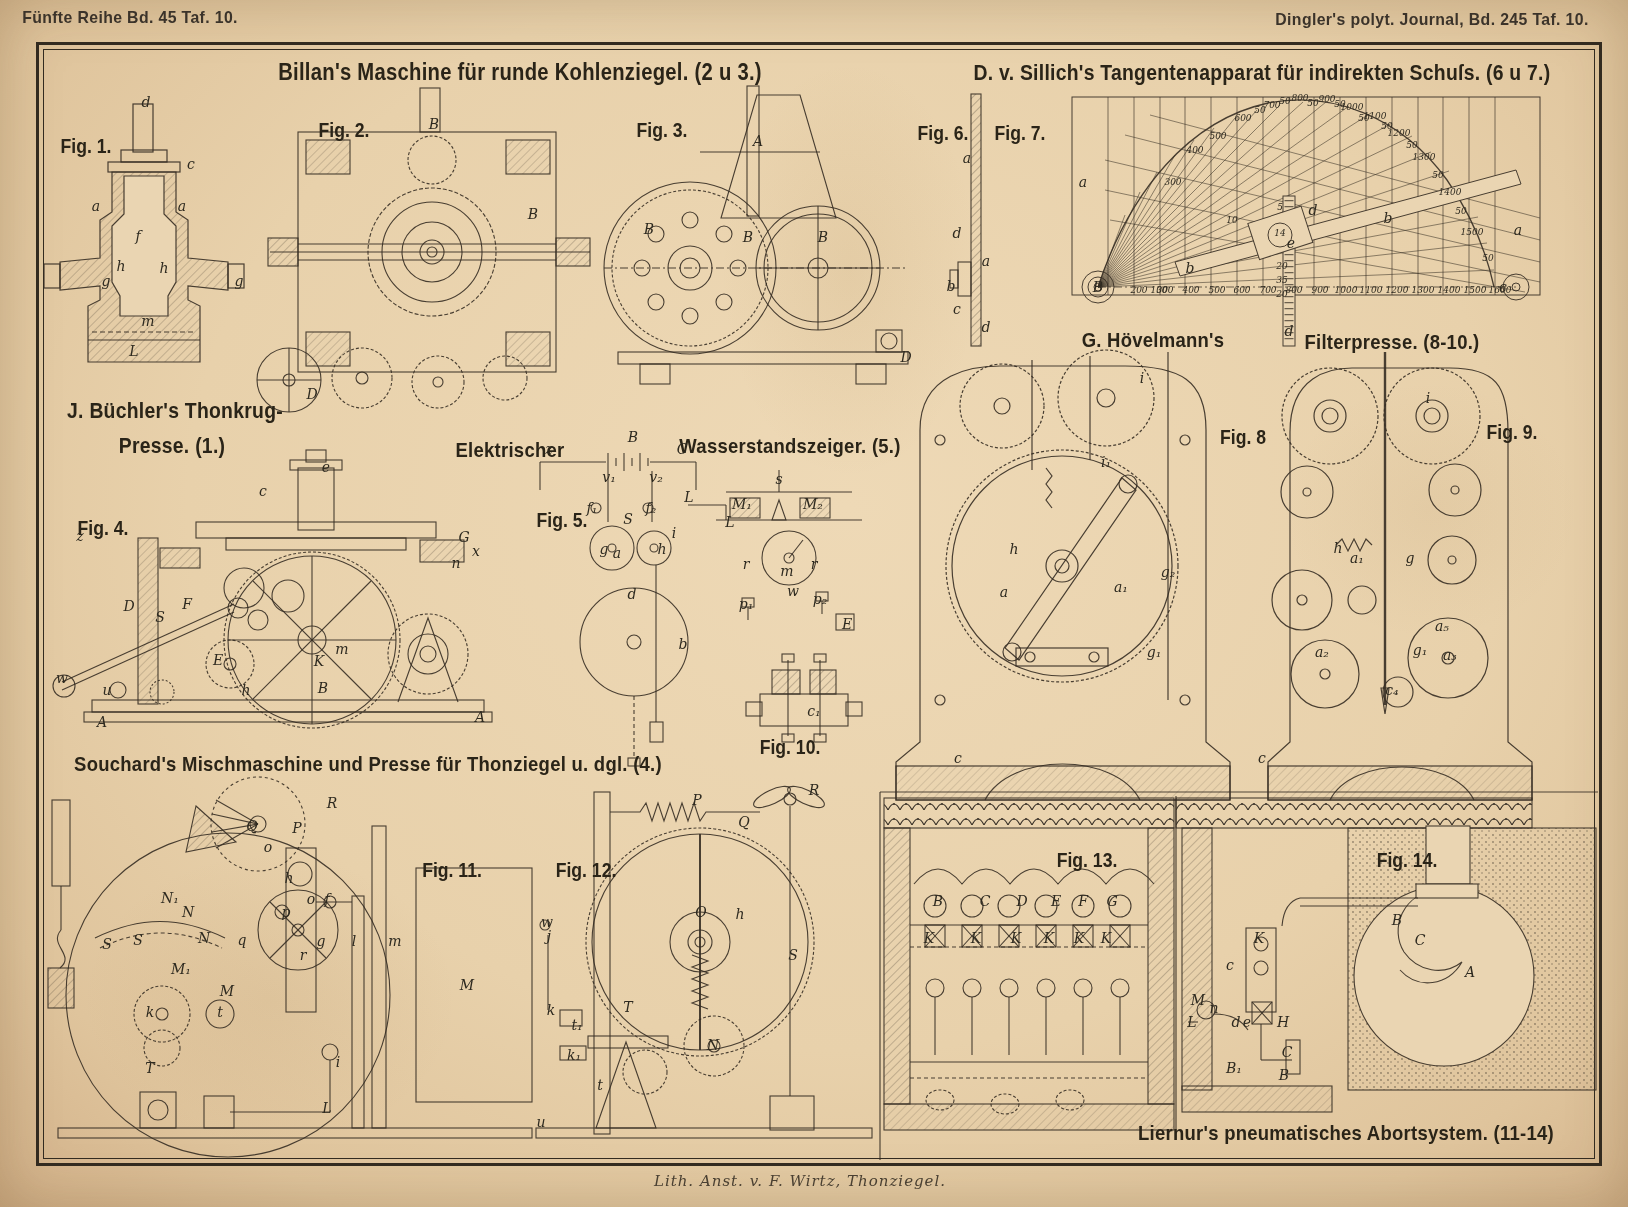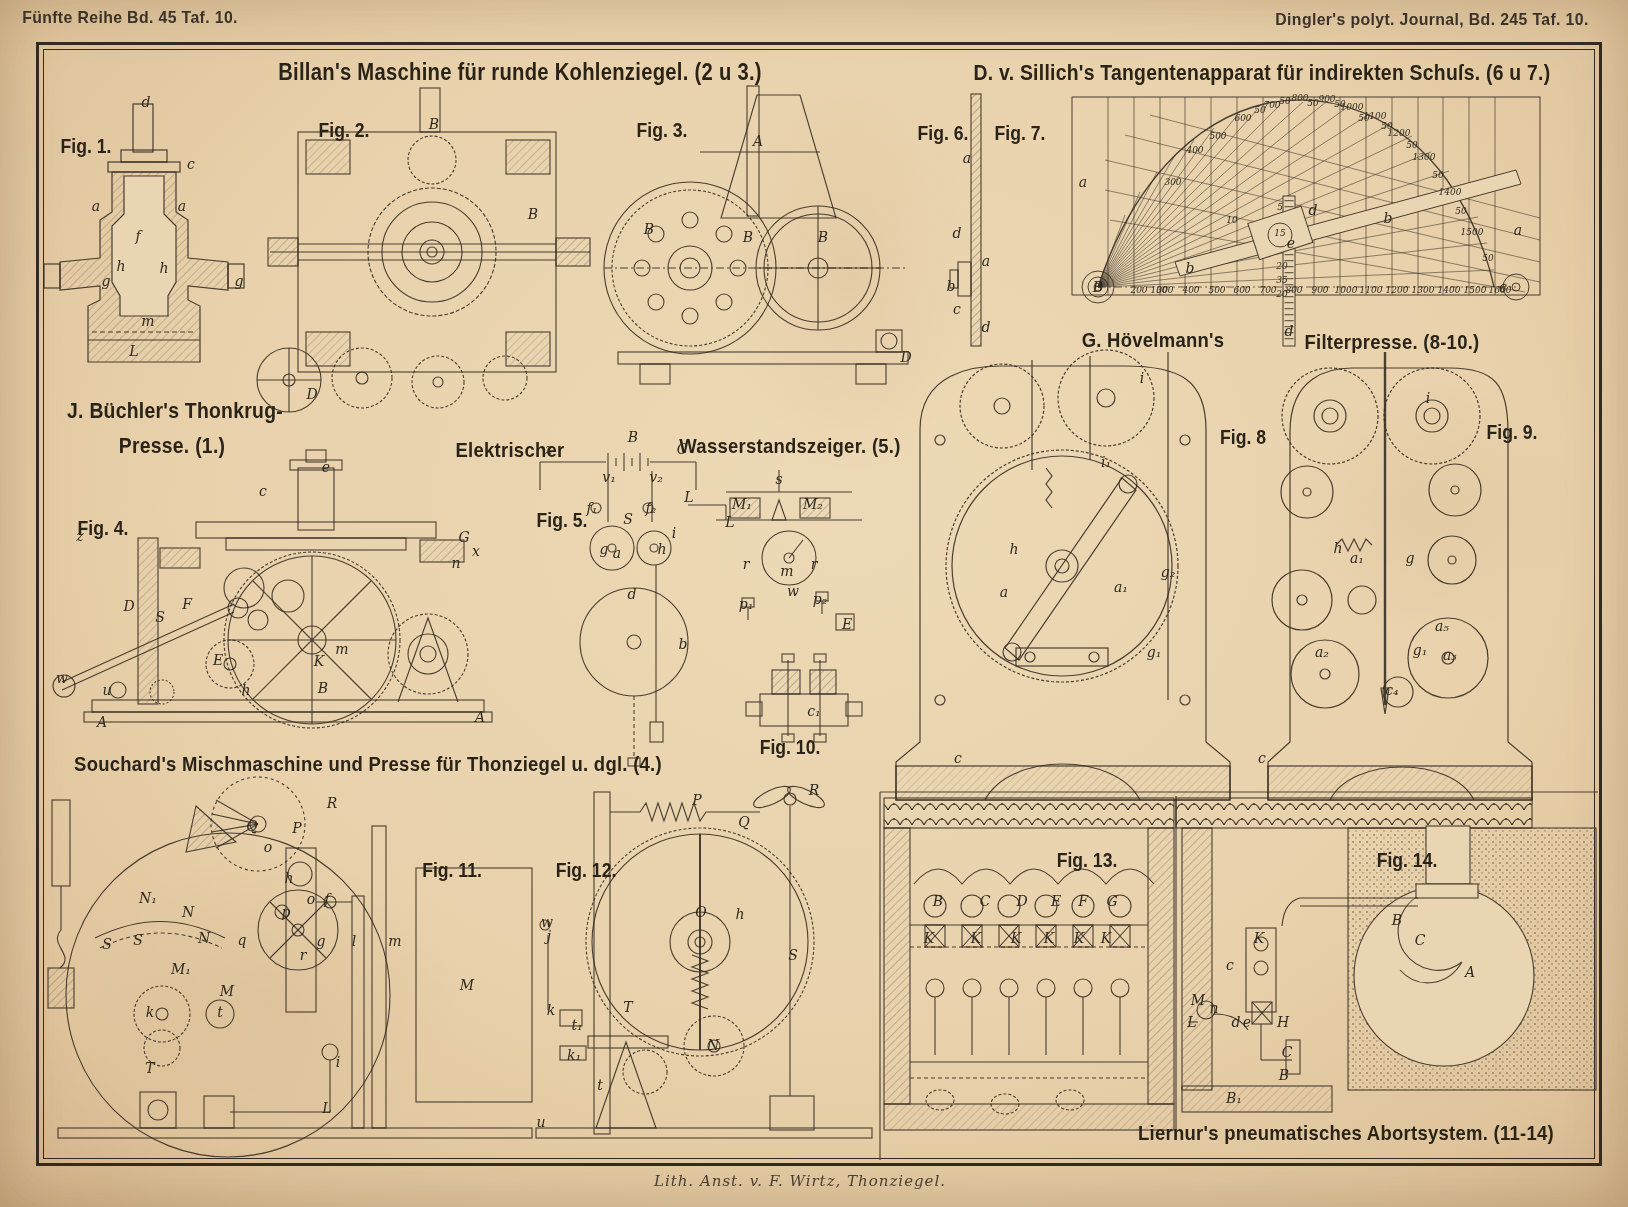--- a/index.html
+++ b/index.html
@@ -626,21 +626,21 @@
       <span class="pos part" style="left: 1450px; top: 655px;">a₃</span>
       <span class="pos part" style="left: 1392px; top: 690px;">c₄</span>
       <span class="pos part" style="left: 1262px; top: 758px;">c</span>
       <span class="pos part" style="left: 332px; top: 803px;">R</span>
       <span class="pos part" style="left: 252px; top: 826px;">Q</span>
       <span class="pos part" style="left: 297px; top: 828px;">P</span>
       <span class="pos part" style="left: 268px; top: 847px;">o</span>
       <span class="pos part" style="left: 289px; top: 878px;">h</span>
       <span class="pos part" style="left: 311px; top: 899px;">o</span>
       <span class="pos part" style="left: 327px; top: 899px;">f</span>
-      <span class="pos part" style="left: 148px; top: 898px; font-style: italic;">N₁</span>
+      <span class="pos part" style="left: 170px; top: 898px; font-style: italic;">N₁</span>
       <span class="pos part" style="left: 188px; top: 912px;">N</span>
       <span class="pos part" style="left: 286px; top: 912px;">p</span>
       <span class="pos part" style="left: 107px; top: 944px;">S</span>
       <span class="pos part" style="left: 138px; top: 940px;">S</span>
       <span class="pos part" style="left: 204px; top: 938px;">N</span>
       <span class="pos part" style="left: 242px; top: 940px;">q</span>
       <span class="pos part" style="left: 303px; top: 955px;">r</span>
       <span class="pos part" style="left: 321px; top: 941px;">g</span>
       <span class="pos part" style="left: 354px; top: 941px;">l</span>
       <span class="pos part" style="left: 395px; top: 941px;">m</span>
@@ -681,21 +681,21 @@
       <span class="pos part" style="left: 1106px; top: 938px;">K</span>
       <span class="pos part" style="left: 1259px; top: 938px;">K</span>
       <span class="pos part" style="left: 1230px; top: 965px;">c</span>
       <span class="pos part" style="left: 1198px; top: 1000px;">M</span>
       <span class="pos part" style="left: 1214px; top: 1008px;">n</span>
       <span class="pos part" style="left: 1236px; top: 1022px;">d</span>
       <span class="pos part" style="left: 1247px; top: 1022px;">e</span>
       <span class="pos part" style="left: 1192px; top: 1022px;">L</span>
       <span class="pos part" style="left: 1283px; top: 1022px;">H</span>
       <span class="pos part" style="left: 1287px; top: 1052px;">C</span>
-      <span class="pos part" style="left: 1234px; top: 1068px; margin-top: 30px;">B₁</span>
+      <span class="pos part" style="left: 1234px; top: 1068px;">B₁</span>
       <span class="pos part" style="left: 1284px; top: 1075px;">B</span>
       <span class="pos part" style="left: 1397px; top: 920px;">B</span>
       <span class="pos part" style="left: 1420px; top: 940px;">C</span>
       <span class="pos part" style="left: 1470px; top: 972px;">A</span>
       <span class="pos part" style="left: 1098px; top: 287px;">B</span>
     </div>
   <div>
       <span class="pos tick" style="left: 1159px; top: 290px;">100</span>
       <span class="pos tick" style="left: 1139px; top: 290px;">200</span>
       <span class="pos tick" style="left: 1165px; top: 290px;">300</span>
@@ -730,20 +730,20 @@
       <span class="pos tick" style="left: 1399px; top: 133px;">1200</span>
       <span class="pos tick" style="left: 1412px; top: 145px;">50</span>
       <span class="pos tick" style="left: 1424px; top: 157px;">1300</span>
       <span class="pos tick" style="left: 1438px; top: 175px;">50</span>
       <span class="pos tick" style="left: 1450px; top: 192px;">1400</span>
       <span class="pos tick" style="left: 1461px; top: 211px;">50</span>
       <span class="pos tick" style="left: 1472px; top: 232px;">1500</span>
       <span class="pos tick" style="left: 1488px; top: 258px;">50</span>
       <span class="pos tick" style="left: 1280px; top: 207px;">5</span>
       <span class="pos tick" style="left: 1232px; top: 220px;">10</span>
-      <span class="pos tick" style="left: 1280px; top: 233px;">15</span>
+      <span class="pos tick" style="left: 1280px; top: 233px;">14</span>
       <span class="pos tick" style="left: 1282px; top: 266px;">20</span>
       <span class="pos tick" style="left: 1282px; top: 280px;">35</span>
       <span class="pos tick" style="left: 1282px; top: 294px;">20</span>
     </div>
 
   <span class="pos imprint" style="left:800px;top:1181px">Lith. Anst. v. F. Wirtz, Thonziegel.</span>
 </div>
 
 </body></html>

